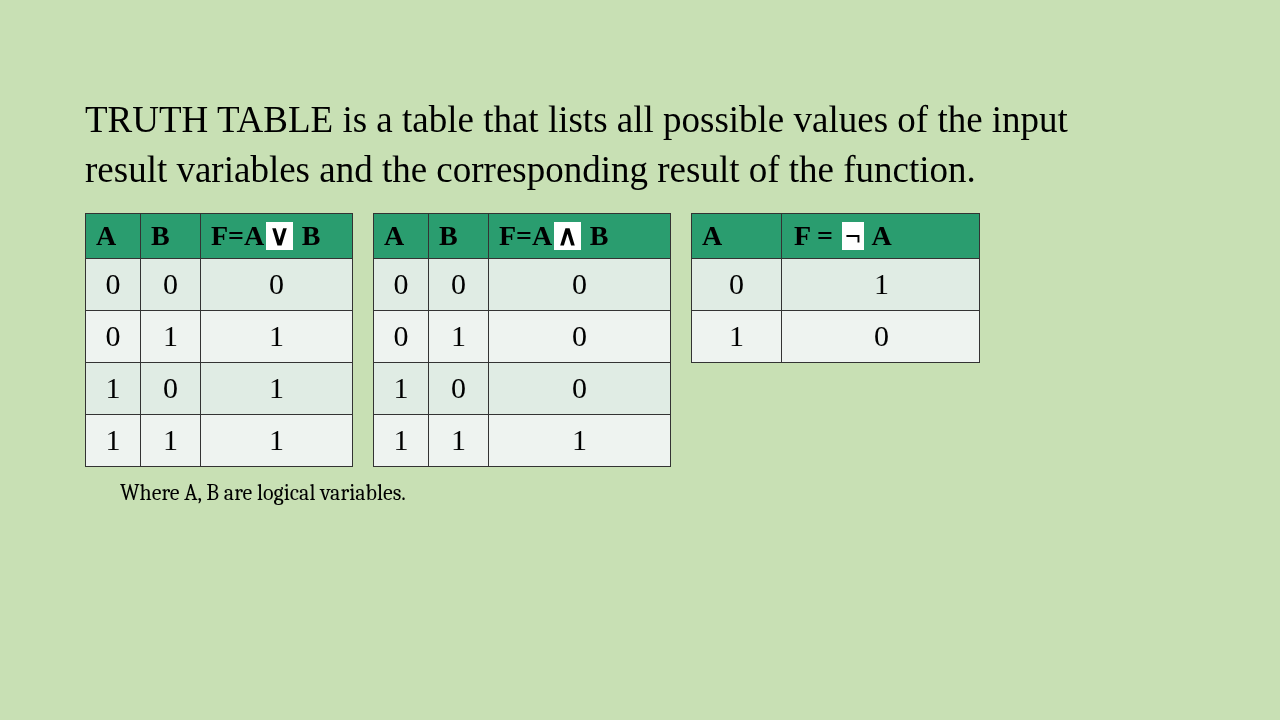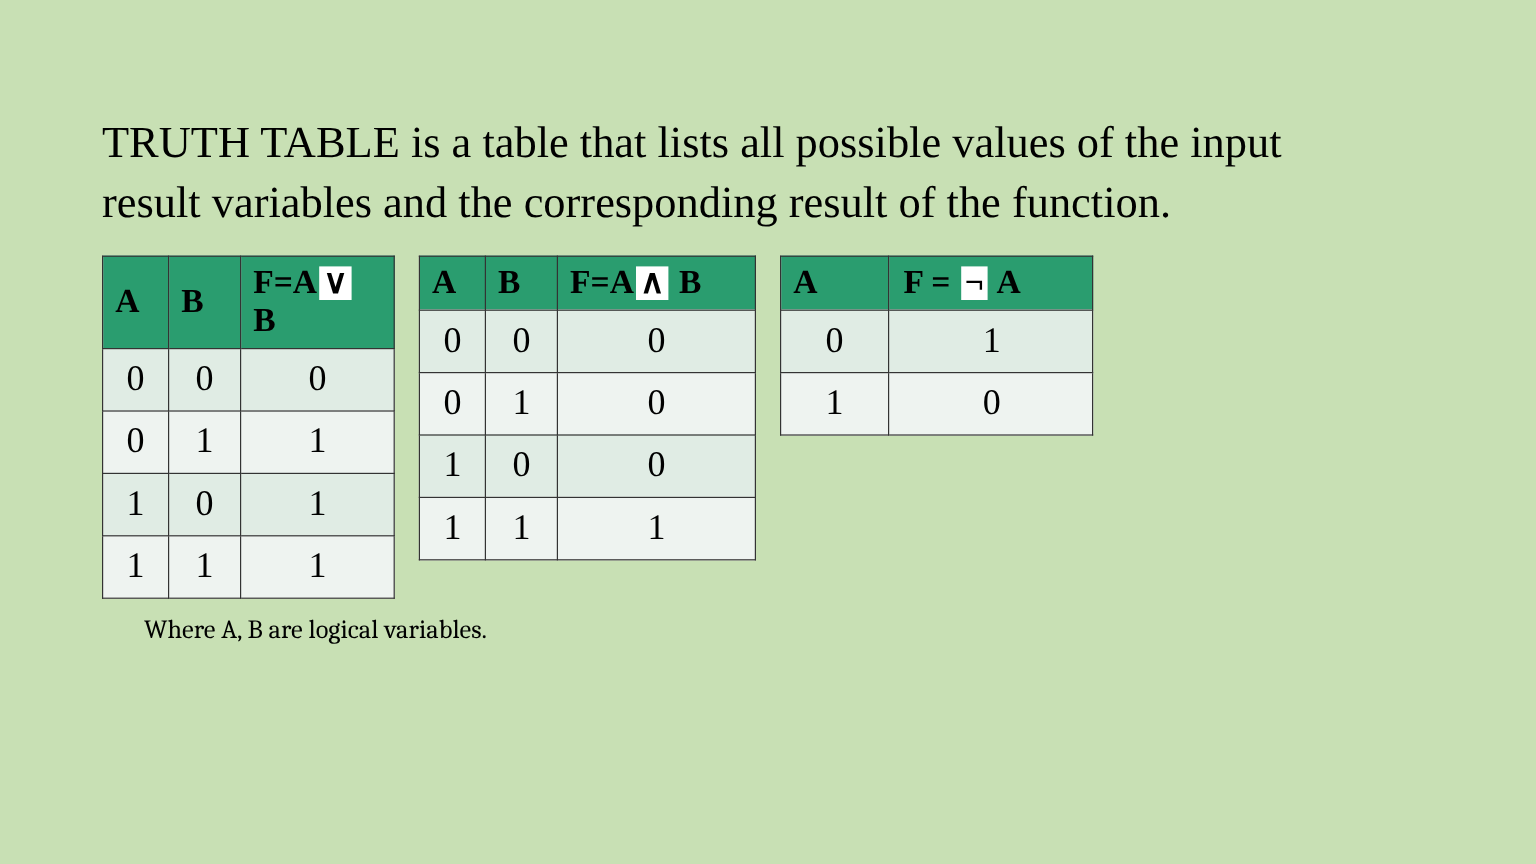--- a/index.html
+++ b/index.html
@@ -55,28 +55,28 @@
     background: #fff;
     color: #000;
     padding: 0 3px;
     line-height: 1;
     font-weight: bold;
     margin: 0 2px;
   }
 
   .t1 th:nth-child(1), .t1 td:nth-child(1) { width: 55px; }
   .t1 th:nth-child(2), .t1 td:nth-child(2) { width: 60px; }
-  .t1 th:nth-child(3), .t1 td:nth-child(3) { width: 128px; }
+  .t1 th:nth-child(3), .t1 td:nth-child(3) { width: 152px; }
 
   .t2 th:nth-child(1), .t2 td:nth-child(1) { width: 55px; }
   .t2 th:nth-child(2), .t2 td:nth-child(2) { width: 60px; }
-  .t2 th:nth-child(3), .t2 td:nth-child(3) { width: 165px; margin-top: 24px; }
+  .t2 th:nth-child(3), .t2 td:nth-child(3) { width: 182px; margin-top: 24px; }
 
   .t3 th:nth-child(1), .t3 td:nth-child(1) { width: 90px; }
-  .t3 th:nth-child(2), .t3 td:nth-child(2) { width: 170px; padding-left: 12px; }
+  .t3 th:nth-child(2), .t3 td:nth-child(2) { width: 198px; padding-left: 12px; }
 
   .footer {
     margin-top: 12px;
     font-size: 22px;
     font-family: "Cambria", "Times New Roman", serif;
     line-height: 1.3;
     padding-left: 35px;
   }
 </style>
 </head>

